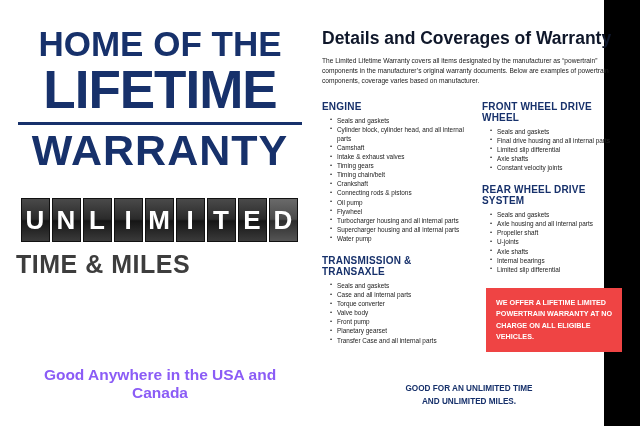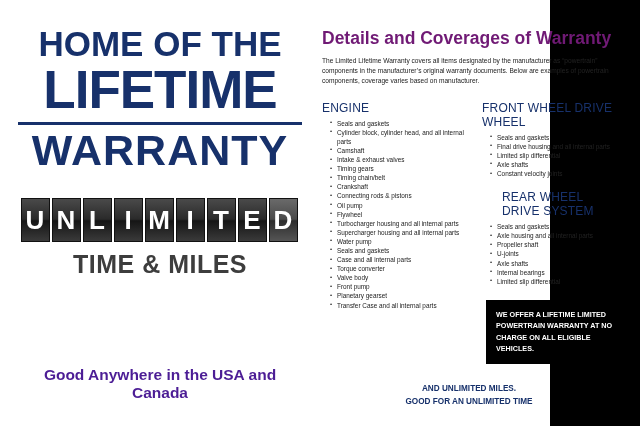--- a/index.html
+++ b/index.html
@@ -8,21 +8,21 @@
     background: #000;
   }
   body {
     width: 640px;
     height: 426px;
     overflow: hidden;
     font-family: "Liberation Sans", sans-serif;
   }
   .page {
     position: relative;
-    width: 550px;
+    width: 604px;
     height: 426px;
     background: #ffffff;
     box-sizing: border-box;
     padding: 14px 16px 10px 16px;
     display: flex;
   }
   
   .left {
     width: 288px;
     flex: 0 0 288px;
@@ -73,47 +73,46 @@
     align-items: center;
     justify-content: center;
     margin-right: 2px;
     border: 1px solid #111;
     box-sizing: border-box;
   }
   .tile.last {
     background: linear-gradient(180deg, #6a6a6a 0%, #4a4a4a 48%, #2d2d2d 52%, #555 100%);
   }
   .time-miles {
-    text-align: center;
     font-size: 25px;
     font-weight: bold;
     color: #3d3d3d;
     letter-spacing: 0.5px;
     margin-top: 8px;
   }
   .good-anywhere {
     margin-top: auto;
     text-align: center;
     font-size: 15.5px;
     font-weight: bold;
-    color: #4c1d95;
+    color: #8b5cf6;
     padding-bottom: 14px;
   }
   
   .right {
     flex: 1 1 auto;
     padding-left: 18px;
     position: relative;
     display: flex;
     flex-direction: column;
   }
   .right-title {
     font-size: 17.5px;
     font-weight: bold;
-    color: #701a75;
+    color: #0f172a;
     margin-top: 14px;
   }
   .right-intro {
     font-size: 6.6px;
     color: #222;
     line-height: 1.55;
     margin-top: 7px;
     width: 300px;
   }
   .cols {
@@ -121,29 +120,28 @@
     margin-top: 14px;
   }
   .col {
     width: 50%;
     box-sizing: border-box;
   }
   .col.right-col {
     padding-left: 10px;
   }
   .sec-head {
-    font-size: 12px;
-    font-weight: normal;
+    font-size: 10px;
+    font-weight: bold;
     color: #17316b;
     letter-spacing: 0.2px;
     margin-bottom: 4px;
   }
   .sec-head.spaced {
     margin-top: 12px;
-    margin-left: 20px;
   }
   ul.items {
     list-style: none;
     margin: 0 0 0 8px;
     padding: 0;
   }
   ul.items li {
     font-size: 6.4px;
     color: #222;
     line-height: 1.42;
@@ -152,21 +150,21 @@
   }
   ul.items li::before {
     content: "\2022";
     position: absolute;
     left: 0;
     top: -0.5px;
     font-size: 6px;
     color: #222;
   }
   .blue-box {
-    background: #000000;
+    background: #ef4444;
     color: #ffffff;
     font-size: 7.2px;
     font-weight: bold;
     line-height: 1.6;
     padding: 9px 8px 9px 10px;
     margin-top: 14px;
     margin-left: 4px;
   }
   .bottom-note {
     text-align: center;
@@ -224,20 +222,21 @@
           <li>Timing chain/belt</li>
           <li>Crankshaft</li>
           <li>Connecting rods &amp; pistons</li>
           <li>Oil pump</li>
           <li>Flywheel</li>
           <li>Turbocharger housing and all internal parts</li>
           <li>Supercharger housing and all internal parts</li>
           <li>Water pump</li>
         </ul>
 
+        <div class="sec-head spaced">TRANSMISSION &amp; TRANSAXLE</div>
         <ul class="items">
           <li>Seals and gaskets</li>
           <li>Case and all internal parts</li>
           <li>Torque converter</li>
           <li>Valve body</li>
           <li>Front pump</li>
           <li>Planetary gearset</li>
           <li>Transfer Case and all internal parts</li>
         </ul>
       </div>
@@ -262,18 +261,18 @@
           <li>Internal bearings</li>
           <li>Limited slip differential</li>
         </ul>
 
         <div class="blue-box">WE OFFER A LIFETIME LIMITED POWERTRAIN WARRANTY AT NO CHARGE ON ALL ELIGIBLE VEHICLES.</div>
       </div>
 
     </div>
 
     <div class="bottom-note">
+      <div>GOOD FOR AN UNLIMITED TIME</div>
       <div>AND UNLIMITED MILES.</div>
-      <div>GOOD FOR AN UNLIMITED TIME</div>
     </div>
   </div>
 
 </div>
 
 </body></html>

